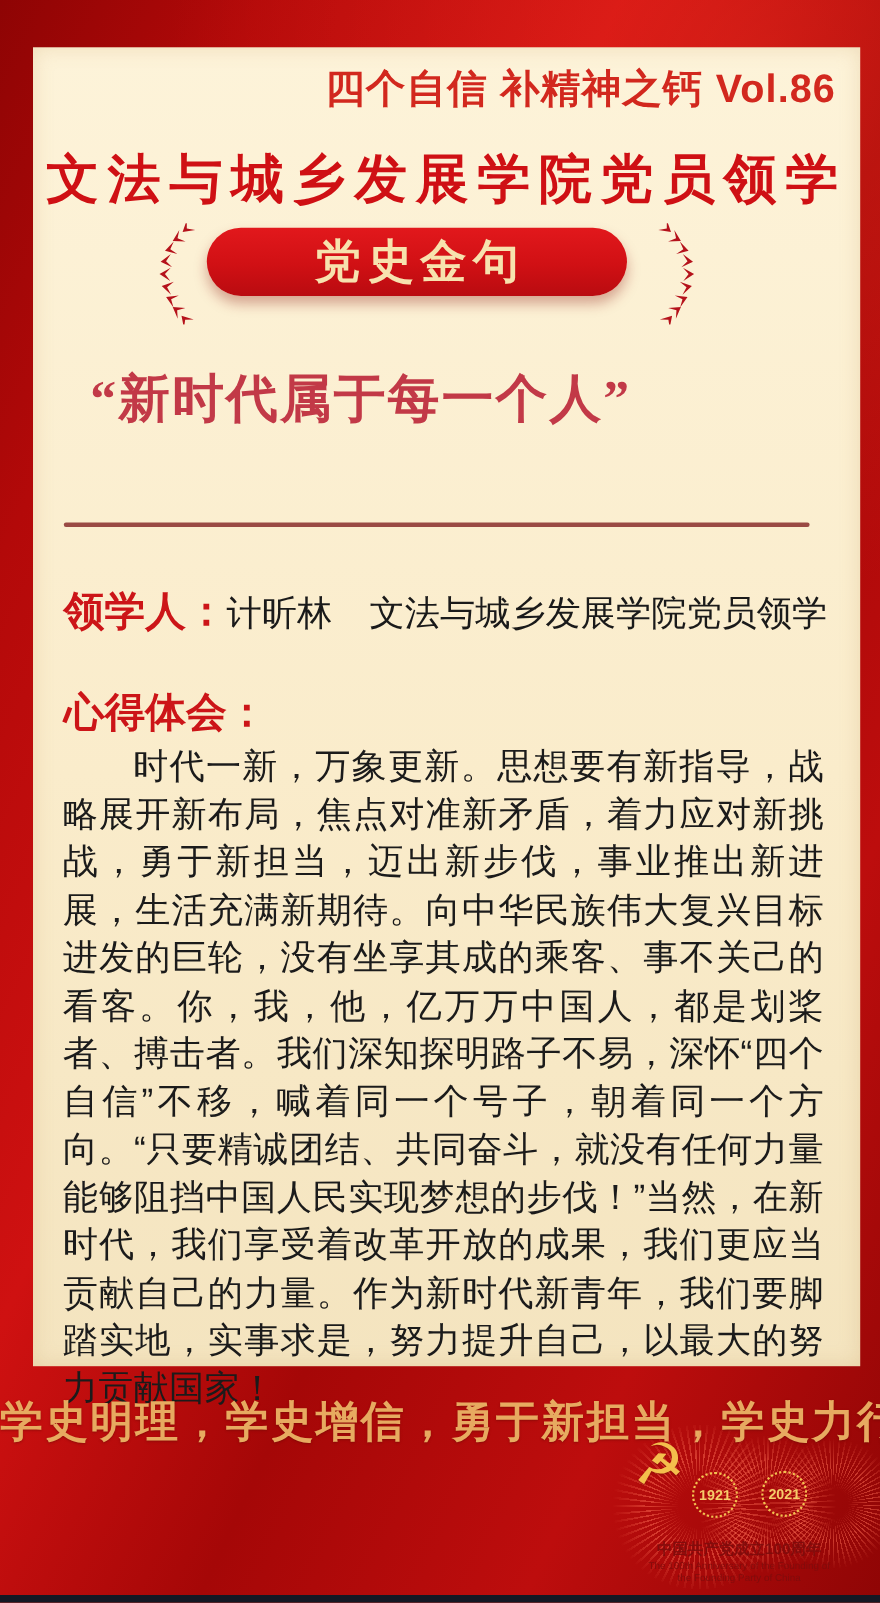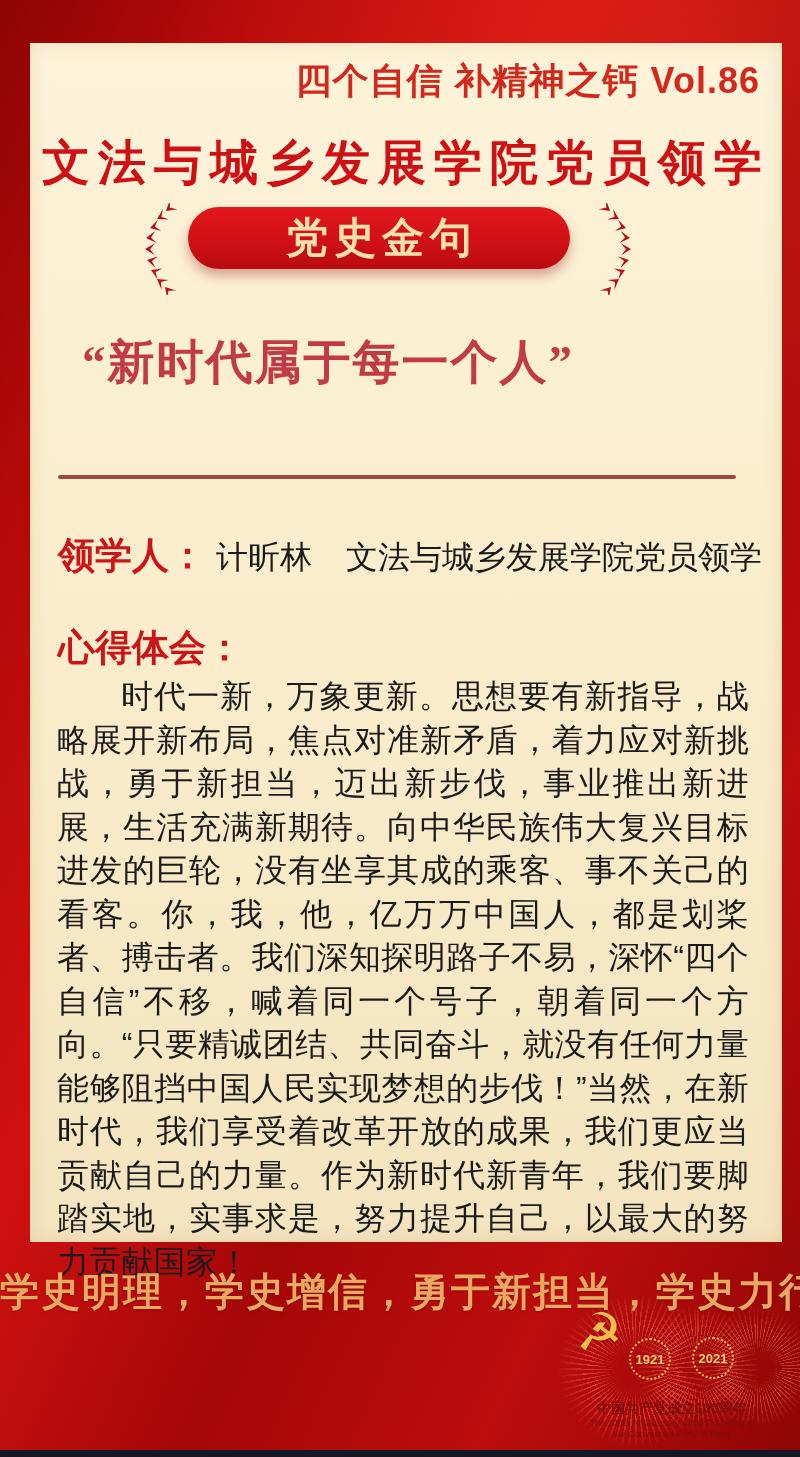--- a/index.html
+++ b/index.html
@@ -45,21 +45,21 @@
     position:absolute; left:28px; top:356px; width:690px; margin:0;
     font-size:31px; font-weight:bold; color:#161616; line-height:41px;
     text-indent:18px; text-align:justify;
   }
   .divider{
     position:absolute; left:28px; top:432px; width:678px; height:4px;
     background:#9a4a44; border-radius:2px;
   }
   .leader-row{ position:absolute; left:28px; top:488px; white-space:nowrap; }
   .leader-label{ font-size:37px; font-weight:bold; color:#cc1518; }
-  .leader-name{ font-size:32px; color:#1a1a1a; margin-left:10px; }
+  .leader-name{ font-size:32px; color:#1a1a1a; }
   .leader-role{ font-size:32px; color:#1a1a1a; margin-left:34px; }
   .reflection-heading{
     position:absolute; left:28px; top:580px;
     font-size:37px; font-weight:bold; color:#cc1518;
   }
   .reflection-body{
     position:absolute; left:27px; top:632px; width:692px; margin:0;
     font-size:32px; color:#1b1b1b; line-height:43.5px;
     text-indent:2em; text-align:justify; letter-spacing:0.2px;
   }
@@ -168,18 +168,18 @@
   <div class="ring ring-1921">
     <span>1921</span>
   </div>
   <div class="ring ring-2021">
     <span>2021</span>
   </div>
 
   <div class="watermark">
     <div class="wm-1">中国共产党成立100周年</div>
     <div class="wm-2">The 100th Anniversary of the Founding of</div>
-    <div class="wm-3">the Communist Party of Party</div>
+    <div class="wm-3">the Founding Party of China</div>
   </div>
 
   <div class="bottom-strip"></div>
 
 </div>
 
 </body></html>

